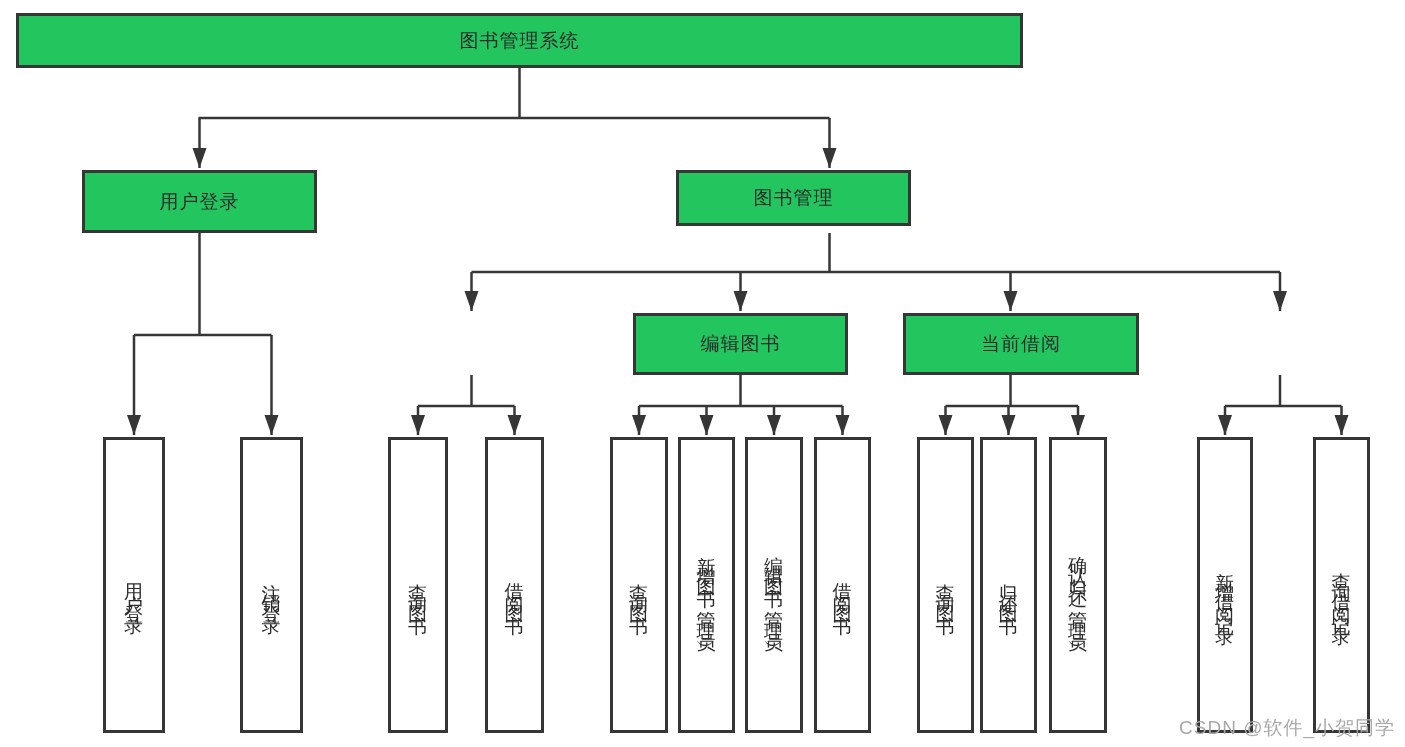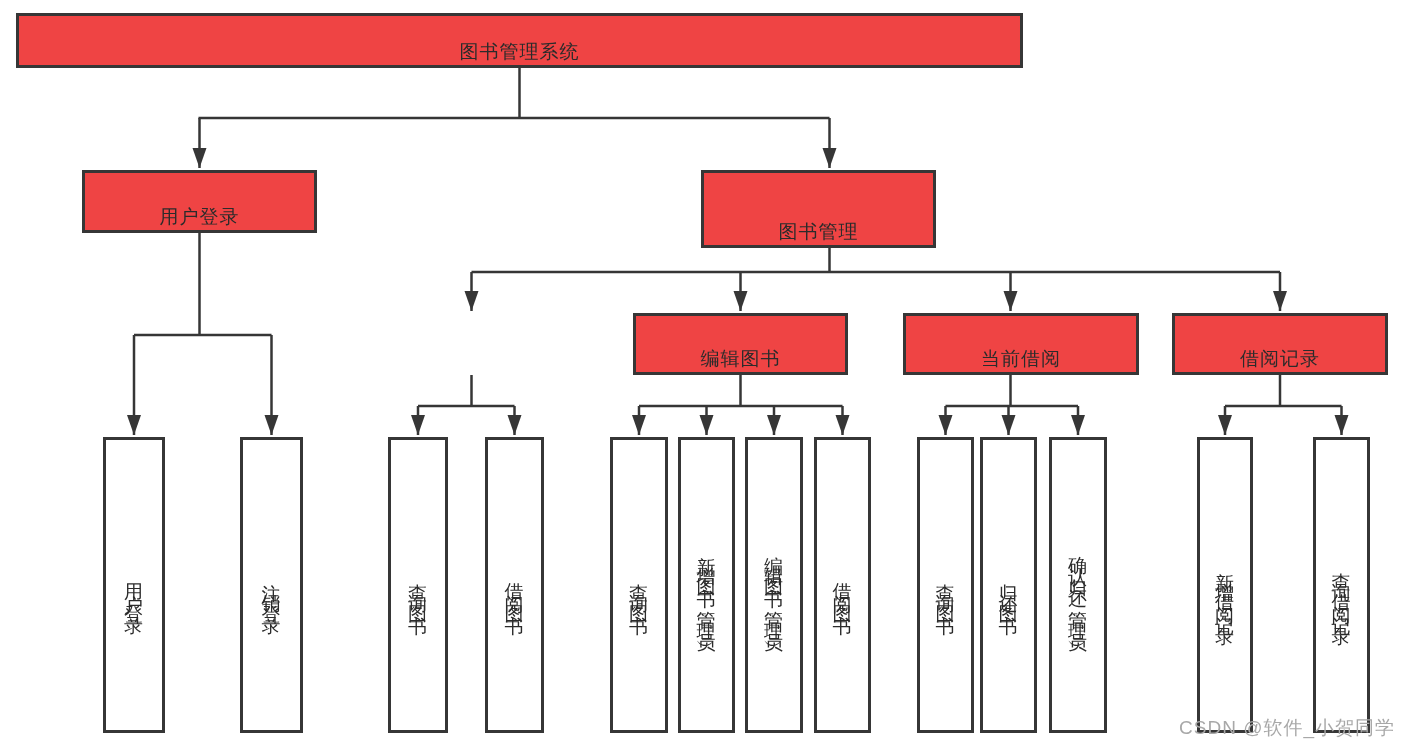--- a/index.html
+++ b/index.html
@@ -8,22 +8,22 @@
     position:relative;
     width:1405px;height:747px;
     background:#ffffff;
     overflow:hidden;
   }
   .wires{position:absolute;left:0;top:0;z-index:1;}
   .hbox{
     position:absolute;
     box-sizing:border-box;
     border:3px solid #363636;
-    background:#ef4444;
-    display:flex;align-items:flex-end;justify-content:center;
+    background:#22c55e;
+    display:flex;align-items:center;justify-content:center;
     z-index:2;
   }
   .hlbl{
     font-size:19px;
     letter-spacing:1px;
     color:#2b2b2b;
     white-space:nowrap;
   }
   .vbox{
     position:absolute;
@@ -108,32 +108,29 @@
     </g>
   </svg>
 
   <div class="hbox" style="left:16px;top:13px;width:1007px;height:55px">
     <span class="hlbl">图书管理系统</span>
   </div>
 
   <div class="hbox" style="left:82px;top:170px;width:235px;height:63px">
     <span class="hlbl">用户登录</span>
   </div>
-  <div class="hbox" style="left:701px;top:170px;width:235px;height:78px">
+  <div class="hbox" style="left:676px;top:170px;width:235px;height:56px">
     <span class="hlbl">图书管理</span>
   </div>
 
   <div class="hbox" style="left:633px;top:313px;width:215px;height:62px">
     <span class="hlbl">编辑图书</span>
   </div>
   <div class="hbox" style="left:903px;top:313px;width:236px;height:62px">
     <span class="hlbl">当前借阅</span>
-  </div>
-  <div class="hbox" style="left:1172px;top:313px;width:216px;height:62px">
-    <span class="hlbl">借阅记录</span>
   </div>
 
   <div class="vbox" style="left:103px;top:437px;width:62px;height:296px">
     <span class="vlbl">用户登录</span>
   </div>
   <div class="vbox" style="left:240px;top:437px;width:63px;height:296px">
     <span class="vlbl">注销登录</span>
   </div>
 
   <div class="vbox" style="left:388px;top:437px;width:60px;height:296px">

